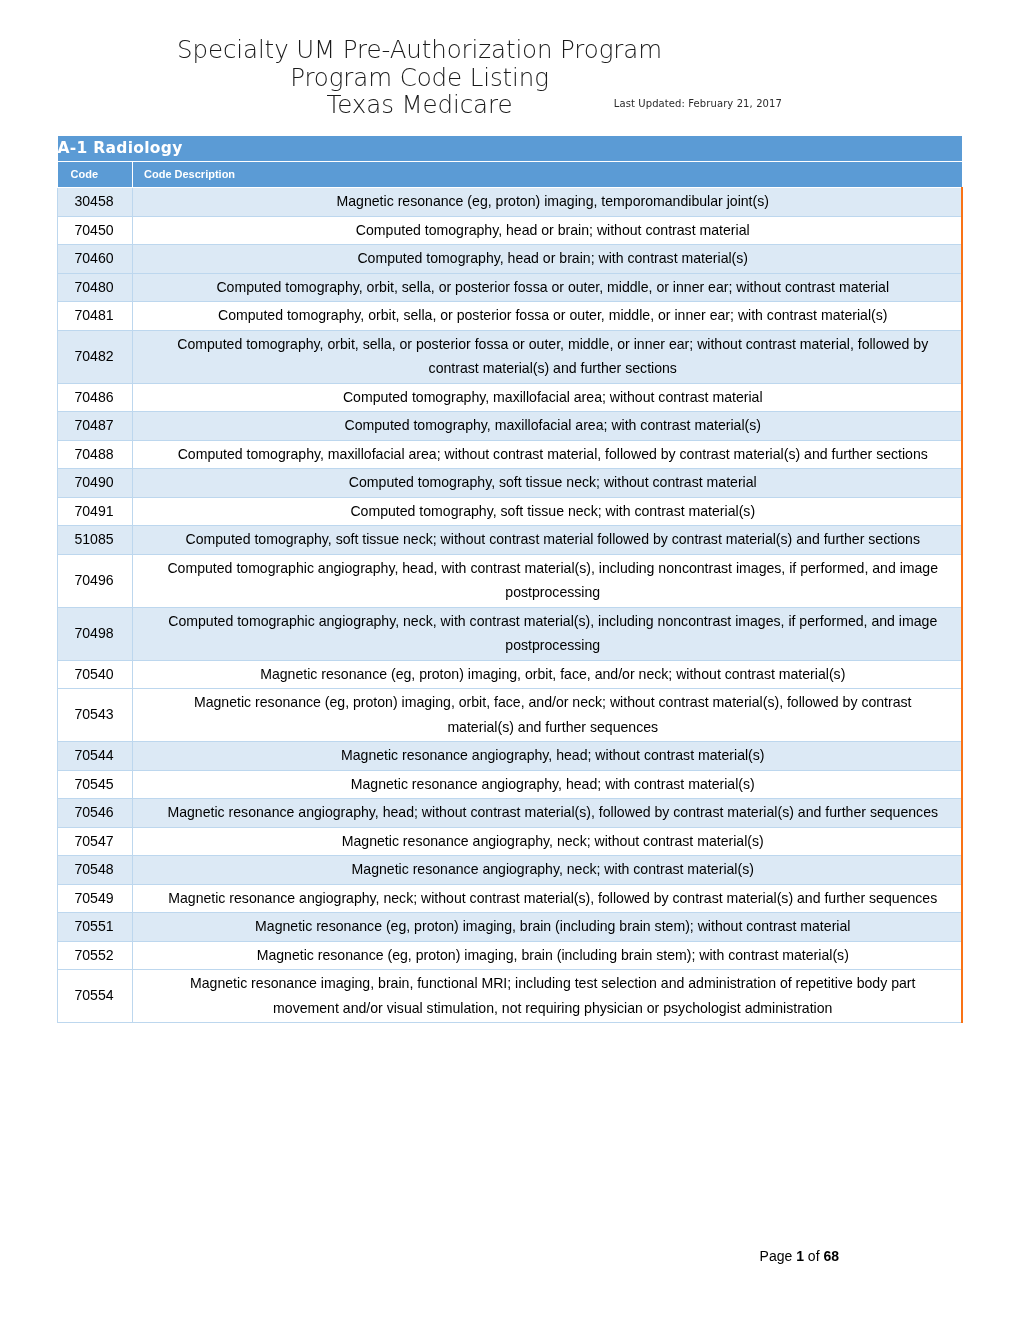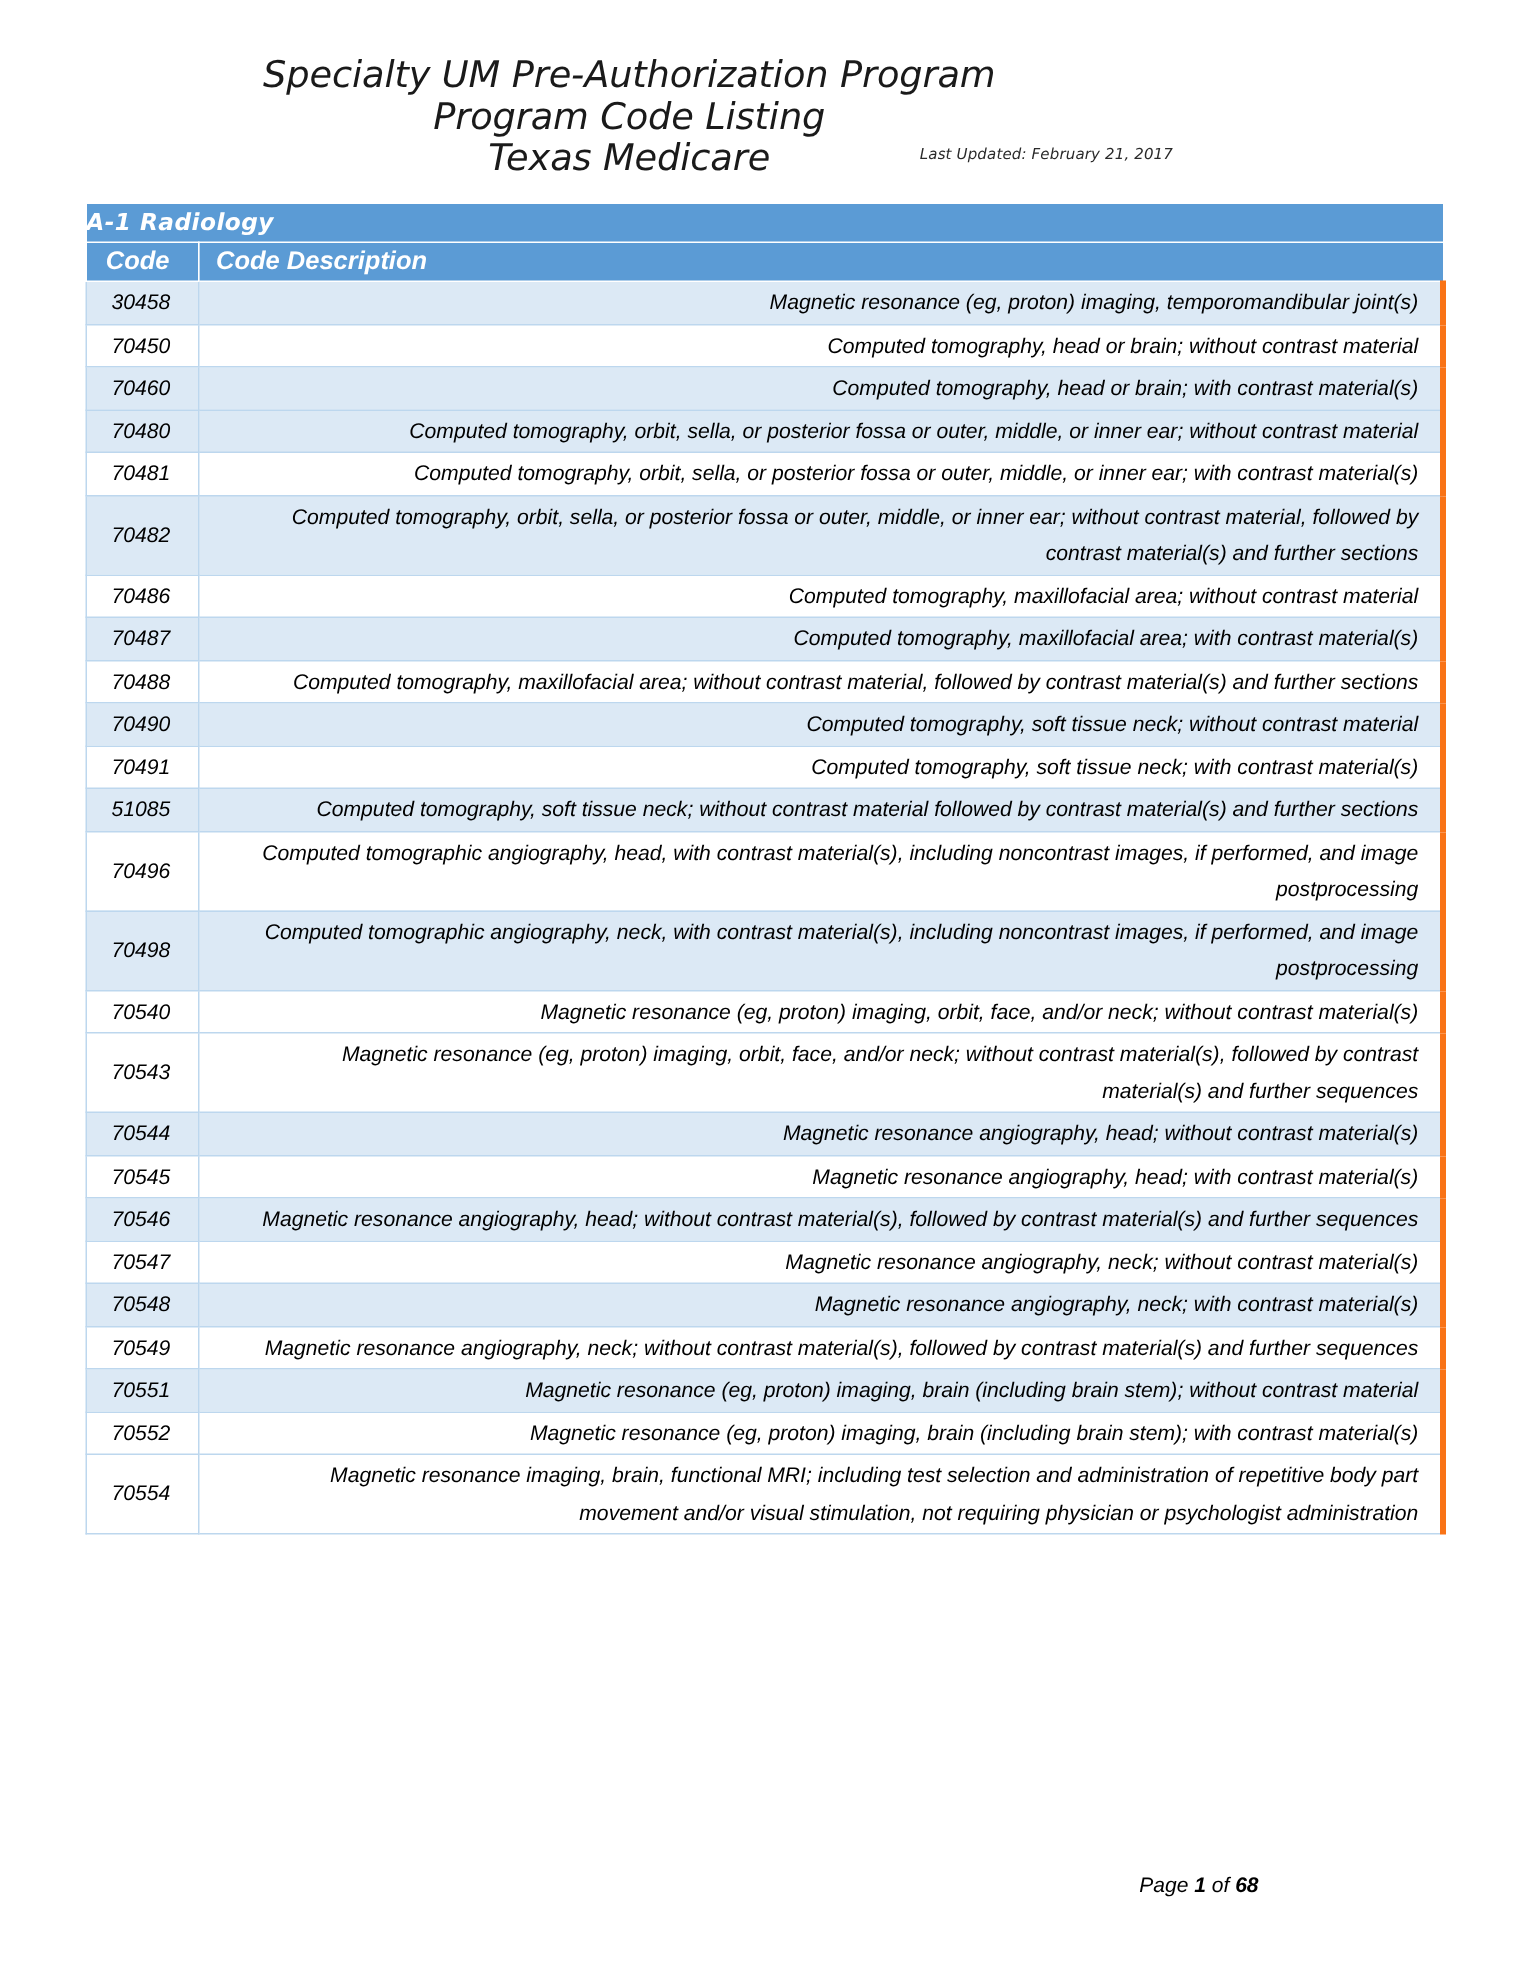--- a/index.html
+++ b/index.html
@@ -14,21 +14,20 @@
     color: #000000;
     position: relative;
     overflow: hidden;
   }
   .page {
     width: 839px;
     height: 1320px;
     box-sizing: border-box;
     padding: 0;
     position: relative;
-    font-style: italic;
   }
 
   
   .doc-header {
     padding-top: 36px;
     position: relative;
   }
   .title-stack {
     text-align: center;
     font-family: "DejaVu Sans", sans-serif;
@@ -83,21 +82,21 @@
     padding: 0 0 1px 0;
     border: none;
     border-bottom: 1px solid #ffffff;
   }
 
   tr.col-head-row th {
     background: #5B9BD5;
     color: #ffffff;
     font-family: "Liberation Sans", sans-serif;
     font-weight: bold;
-    font-size: 17px;
+    font-size: 11px;
     text-align: left;
     height: 23px;
     padding: 0 0 2px 0;
     border: none;
     border-bottom: 1px solid #ffffff;
     vertical-align: middle;
   }
   tr.col-head-row th.code-h {
     padding-left: 13px;
     border-right: 1px solid #ffffff;
@@ -121,24 +120,24 @@
     background: #DCE9F5;
   }
   tbody tr.data-row td.code-c {
     text-align: center;
     border-left: 1px solid #BDD7EE;
     border-right: 1px solid #BDD7EE;
     padding-right: 2px;
     white-space: nowrap;
   }
   tbody tr.data-row td.desc-c {
-    text-align: right;
+    text-align: center;
     padding-left: 26px;
     padding-right: 14px;
-    border-right: 4px solid #f97316;
+    border-right: 2px solid #f97316;
   }
 
   
   .footer {
     position: absolute;
     left: 0;
     right: 0;
     top: 1248px;
     text-align: right;
     font-family: "Liberation Sans", sans-serif;

